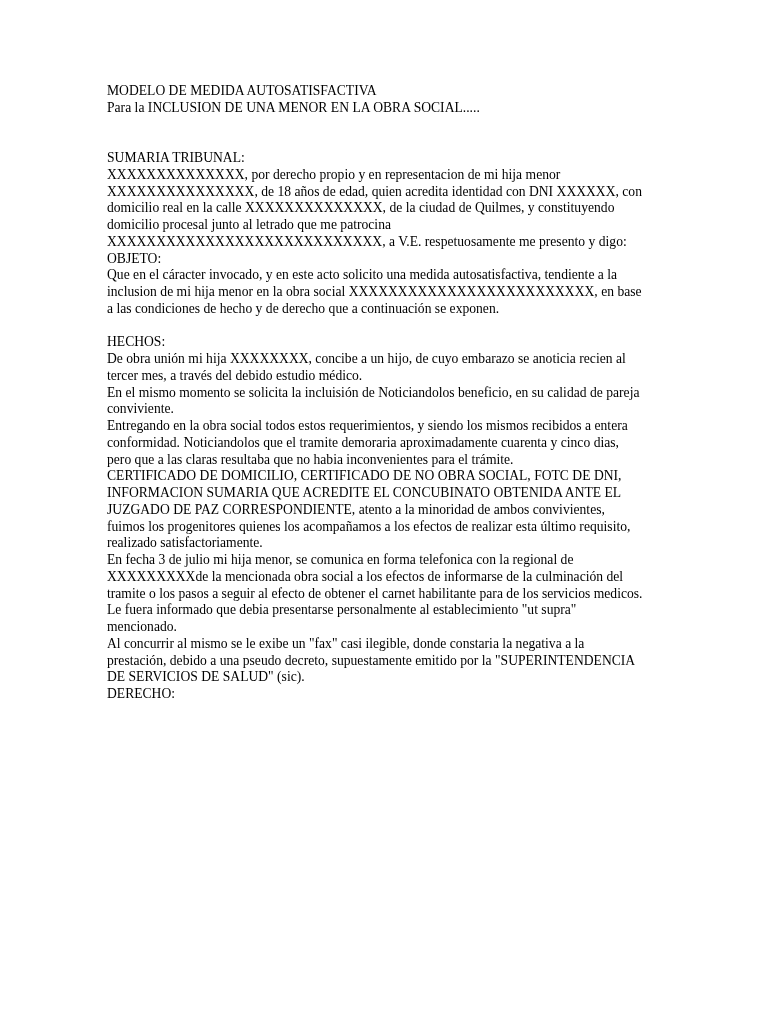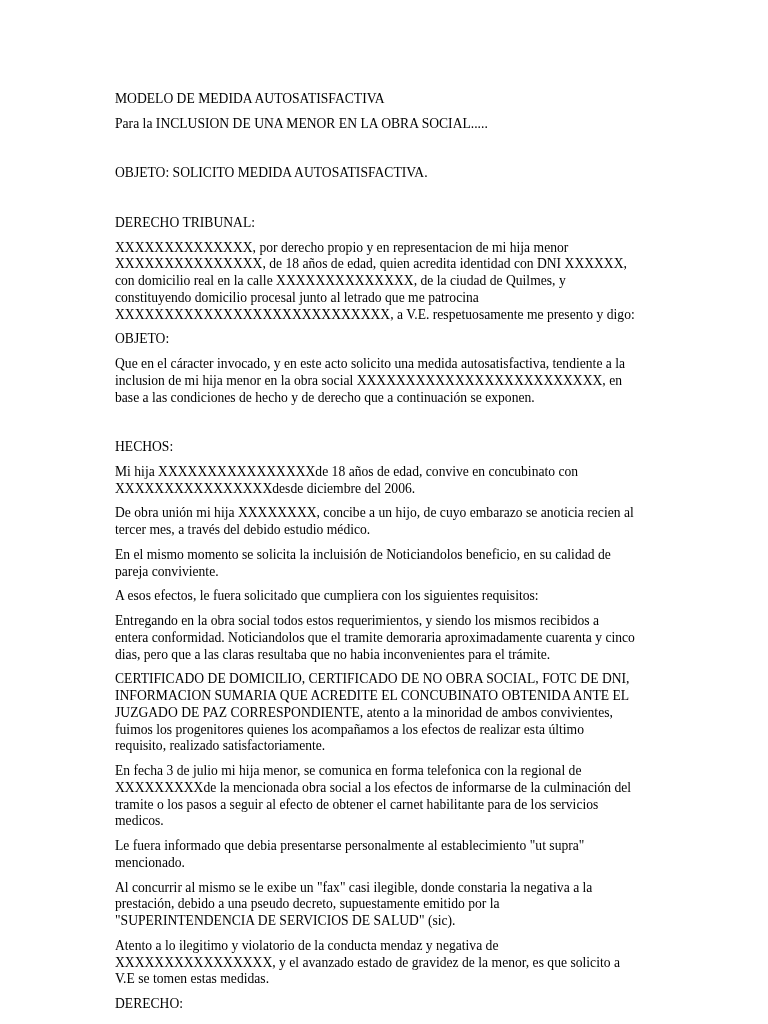--- a/index.html
+++ b/index.html
@@ -22,21 +22,21 @@
     background: #ffffff;
     box-sizing: border-box;
   }
   .doc-body {
     position: absolute;
     left: 107px;
     top: 83px;
     width: 536px;
   }
   .para {
-    margin: 8px;
+    margin: 0;
     padding: 0;
     font-size: 13.6px;
     line-height: 16.75px;
     text-align: left;
     white-space: normal;
     word-spacing: 0px;
     letter-spacing: 0.01px;
   }
   .blank-line {
     height: 16.75px;
@@ -48,41 +48,37 @@
 <body>
 
 <div class="page">
   <div class="doc-body">
 
     <p class="para">MODELO DE MEDIDA AUTOSATISFACTIVA</p>
     <p class="para">Para la INCLUSION DE UNA MENOR EN LA OBRA SOCIAL.....</p>
 
     <div class="blank-line">&nbsp;</div>
 
-    <p class="para">OBJETO: SOLICITO MEDIDA AUTOSATISFACTIVA.</p>
 
     <div class="blank-line">&nbsp;</div>
 
-    <p class="para">DERECHO TRIBUNAL:</p>
+    <p class="para">SUMARIA TRIBUNAL:</p>
     <p class="para">XXXXXXXXXXXXXX, por derecho propio y en representacion de mi hija menor XXXXXXXXXXXXXXX, de 18 años de edad, quien acredita identidad con DNI XXXXXX, con domicilio real en la calle XXXXXXXXXXXXXX, de la ciudad de Quilmes, y constituyendo domicilio procesal junto al letrado que me patrocina XXXXXXXXXXXXXXXXXXXXXXXXXXXX, a V.E. respetuosamente me presento y digo:</p>
 
     <p class="para">OBJETO:</p>
     <p class="para">Que en el cáracter invocado, y en este acto solicito una medida autosatisfactiva, tendiente a la inclusion de mi hija menor en la obra social XXXXXXXXXXXXXXXXXXXXXXXXX, en base a las condiciones de hecho y de derecho que a continuación se exponen.</p>
 
     <div class="blank-line">&nbsp;</div>
 
     <p class="para">HECHOS:</p>
 
-    <p class="para">Mi hija XXXXXXXXXXXXXXXXde 18 años de edad, convive en concubinato con XXXXXXXXXXXXXXXXdesde diciembre del 2006.</p>
     <p class="para">De obra unión mi hija XXXXXXXX, concibe a un hijo, de cuyo embarazo se anoticia recien al tercer mes, a través del debido estudio médico.</p>
     <p class="para">En el mismo momento se solicita la incluisión de Noticiandolos beneficio, en su calidad de pareja conviviente.</p>
-    <p class="para">A esos efectos, le fuera solicitado que cumpliera con los siguientes requisitos:</p>
     <p class="para">Entregando en la obra social todos estos requerimientos, y siendo los mismos recibidos a entera conformidad. Noticiandolos que el tramite demoraria aproximadamente cuarenta y cinco dias, pero que a las claras resultaba que no habia inconvenientes para el trámite.</p>
     <p class="para">CERTIFICADO DE DOMICILIO, CERTIFICADO DE NO OBRA SOCIAL, FOTC DE DNI, INFORMACION SUMARIA QUE ACREDITE EL CONCUBINATO OBTENIDA ANTE EL JUZGADO DE PAZ CORRESPONDIENTE, atento a la minoridad de ambos convivientes, fuimos los progenitores quienes los acompañamos a los efectos de realizar esta último requisito, realizado satisfactoriamente.</p>
     <p class="para">En fecha 3 de julio mi hija menor, se comunica en forma telefonica con la regional de XXXXXXXXXde la mencionada obra social a los efectos de informarse de la culminación del tramite o los pasos a seguir al efecto de obtener el carnet habilitante para de los servicios medicos.</p>
     <p class="para">Le fuera informado que debia presentarse personalmente al establecimiento "ut supra" mencionado.</p>
     <p class="para">Al concurrir al mismo se le exibe un "fax" casi ilegible, donde constaria la negativa a la prestación, debido a una pseudo decreto, supuestamente emitido por la "SUPERINTENDENCIA DE SERVICIOS DE SALUD" (sic).</p>
-    <p class="para">Atento a lo ilegitimo y violatorio de la conducta mendaz y negativa de XXXXXXXXXXXXXXXX, y el avanzado estado de gravidez de la menor, es que solicito a V.E se tomen estas medidas.</p>
 
     <p class="para">DERECHO:</p>
 
   </div>
 </div>
 
 </body></html>

